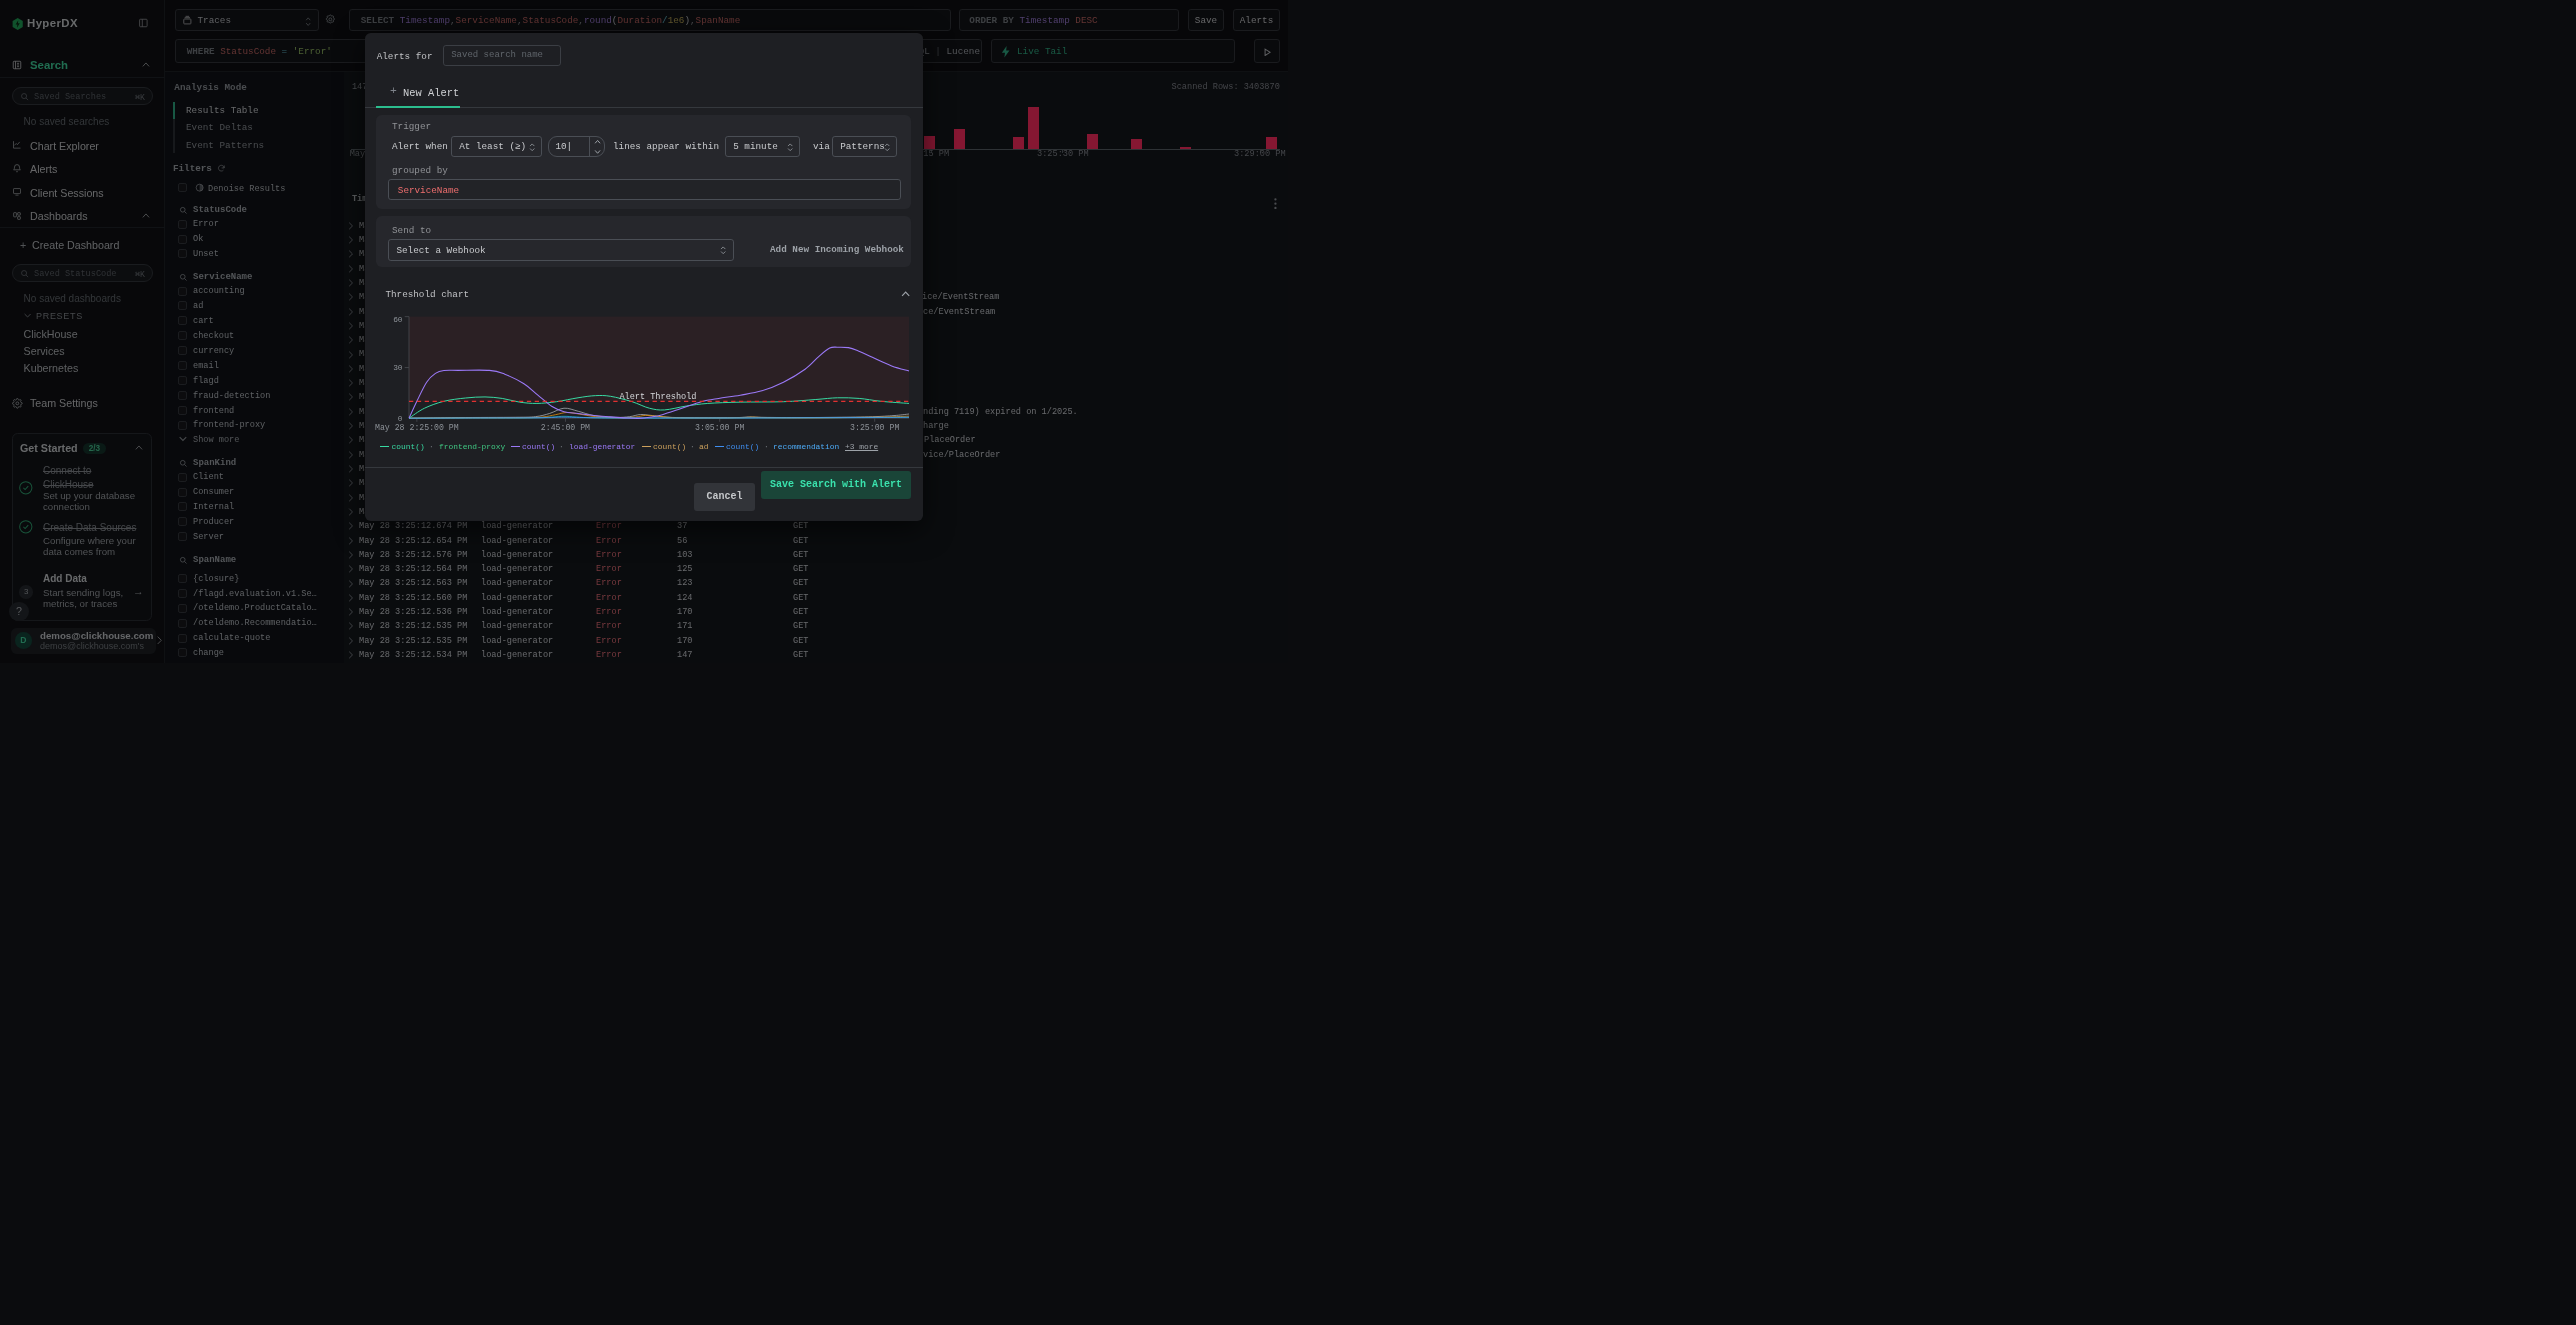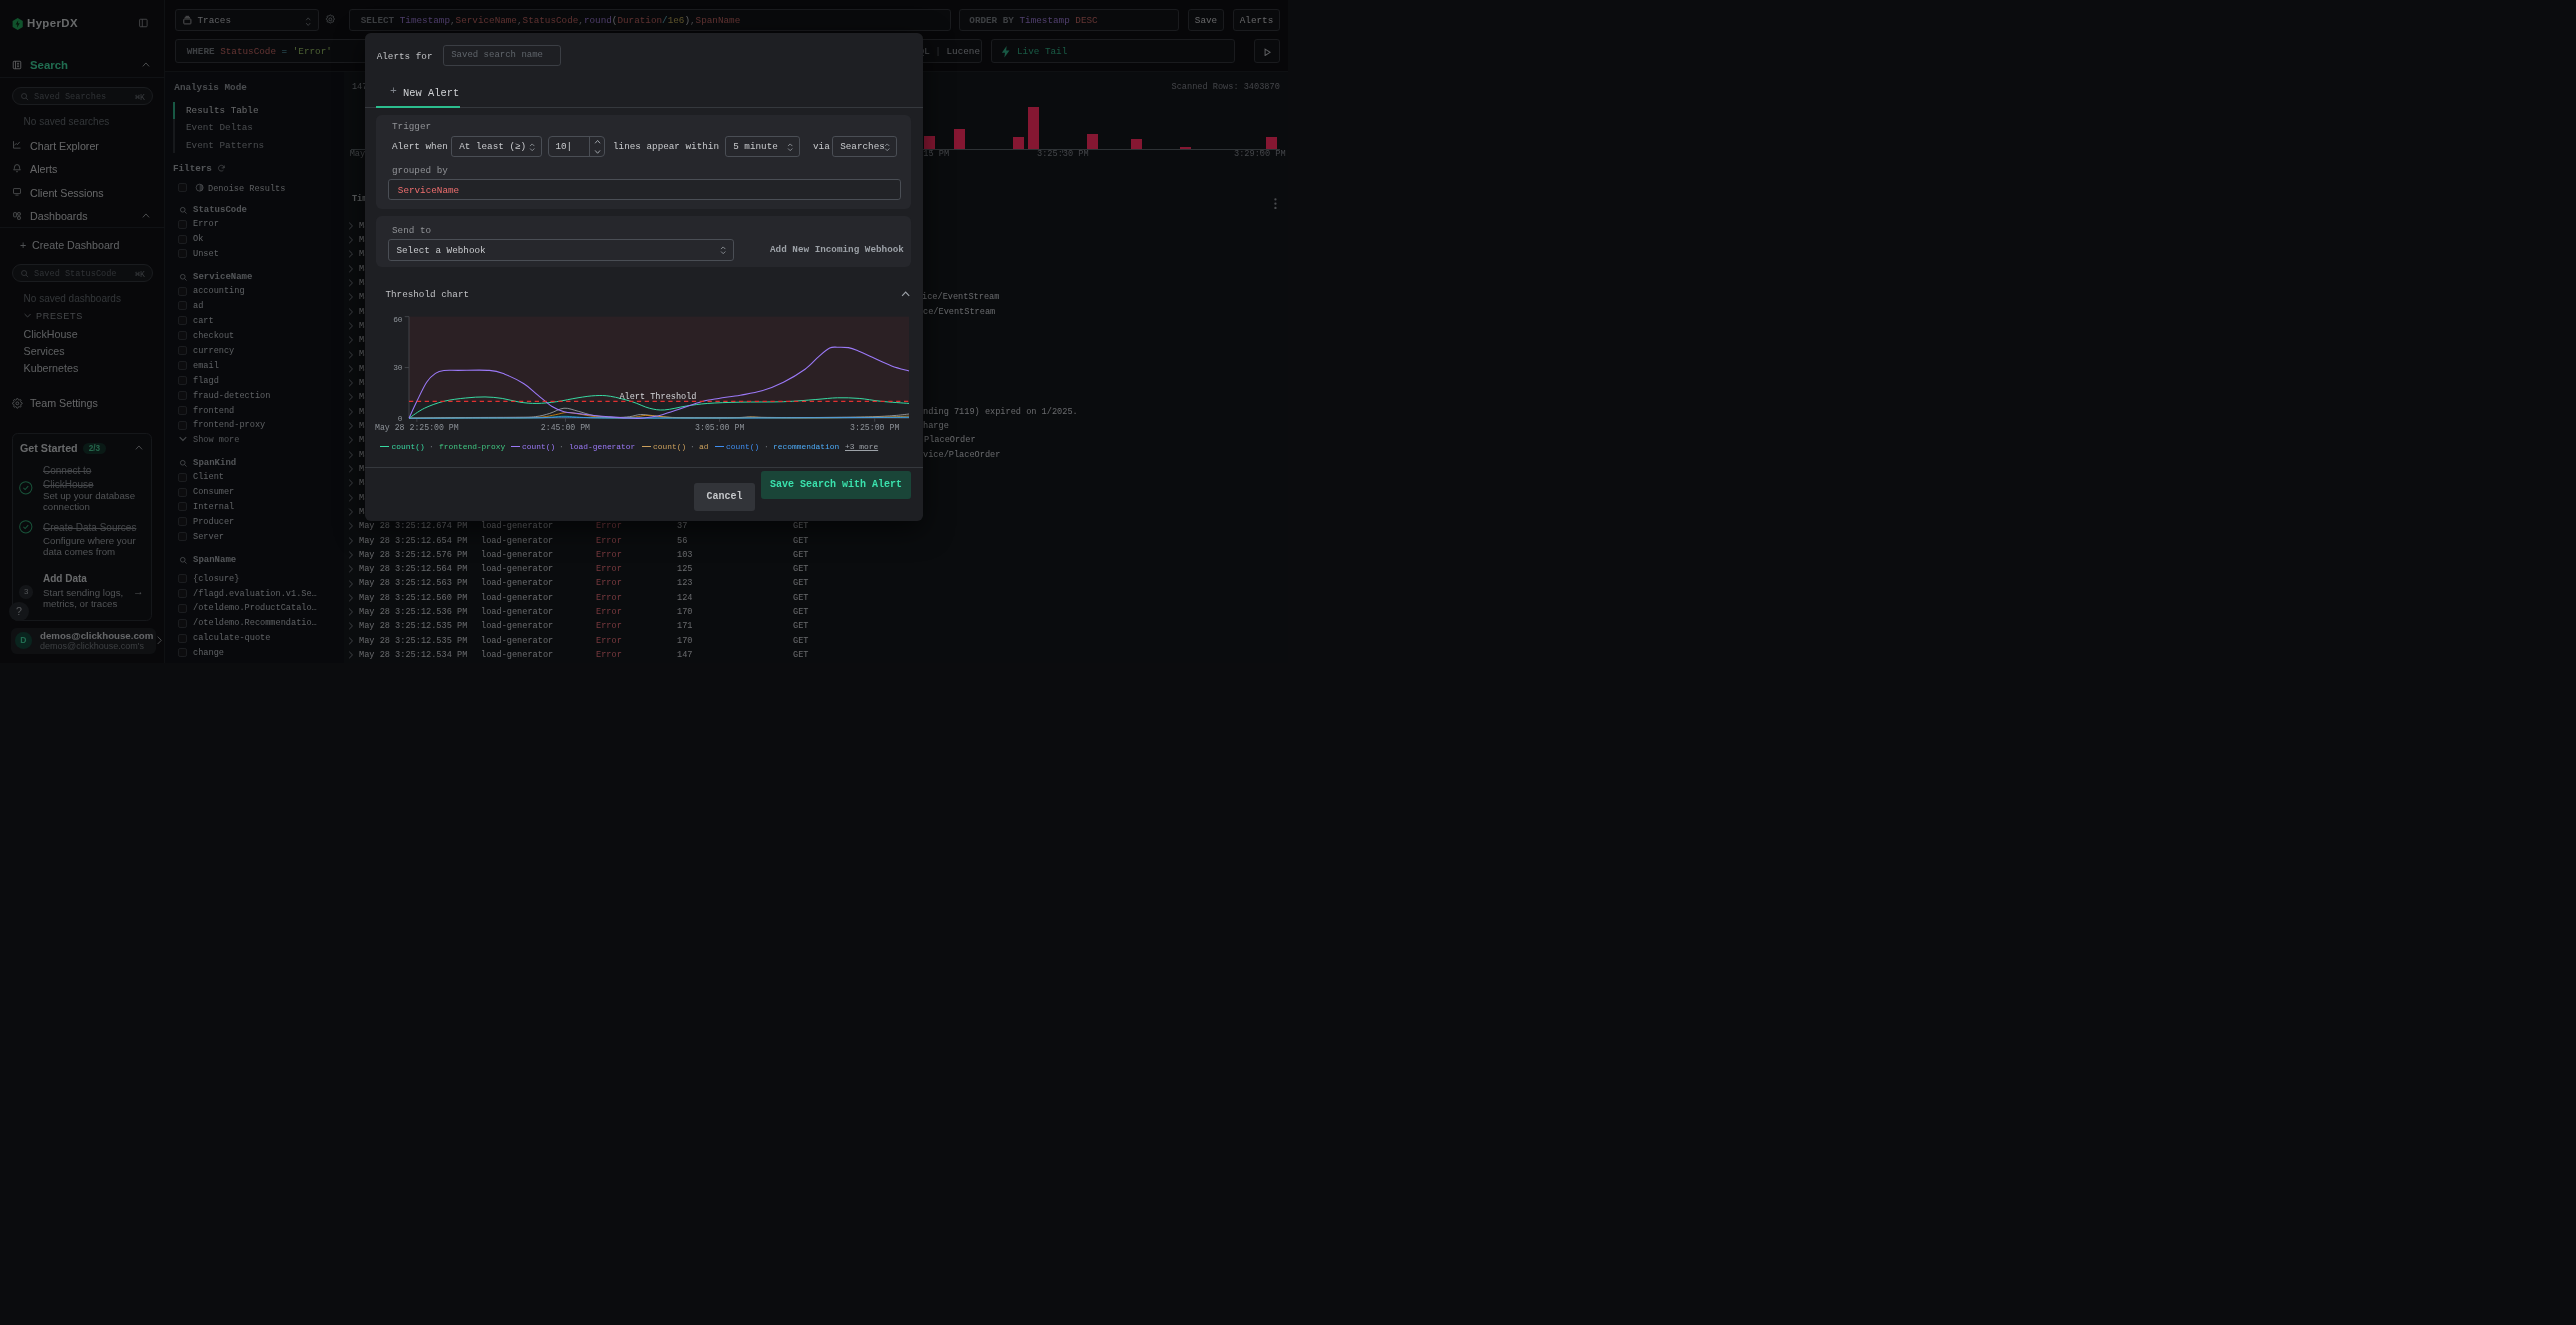--- a/index.html
+++ b/index.html
@@ -514,42 +514,42 @@
     <div class="abs" style="left:11.4px;top:82px;width:535px;height:94px;background:#26272c;border-radius:5.7px"></div>
     <div class="abs" style="left:27px;top:88px;font-size:9.3px;color:#909296">Trigger</div>
     <div class="abs" style="left:27px;top:108px;font-size:9.3px;color:#c9cbce">Alert when</div>
     <div class="abs" style="left:86px;top:103px;width:91px;height:21px;border:0.7px solid #4a4e55;border-radius:2.9px">
       <div class="abs" style="left:7.2px;top:4.3px;color:#c9cbce">At least (≥)</div>
       <svg class="abs" style="right:5.7px;top:6.4px" width="6.4" height="8.6" viewBox="0 0 10 14" fill="none" stroke="#8d9298" stroke-width="1.5">
         <path d="M1.5 5 L5 1.5 L8.5 5"></path>
         <path d="M1.5 9 L5 12.5 L8.5 9"></path>
       </svg>
     </div>
-    <div class="abs" style="left:183px;top:103px;width:57px;height:21px;border:0.7px solid #4a4e55;border-radius:4px">
+    <div class="abs" style="left:183px;top:103px;width:57px;height:21px;border:0.7px solid #4a4e55;border-radius:9px">
       <div class="abs" style="left:6.4px;top:4.3px;color:#c9cbce">10<span style="color:#d5d7da">|</span></div>
       <div class="abs" style="right:0;top:0;width:15px;height:19.7px;border-left:0.7px solid #4a4e55">
         <svg class="abs" style="left:3.6px;top:2.1px" width="7.2" height="5.7" viewBox="0 0 10 8" fill="none" stroke="#9da2a8" stroke-width="1.4">
           <path d="M1.5 6 L5 2 L8.5 6"></path>
         </svg>
         <svg class="abs" style="left:3.6px;bottom:2.1px" width="7.2" height="5.7" viewBox="0 0 10 8" fill="none" stroke="#9da2a8" stroke-width="1.4">
           <path d="M1.5 2 L5 6 L8.5 2"></path>
         </svg>
       </div>
     </div>
     <div class="abs" style="left:248px;top:108px;font-size:9.3px;color:#c9cbce">lines appear within</div>
     <div class="abs" style="left:360px;top:103px;width:75px;height:21px;border:0.7px solid #4a4e55;border-radius:2.9px">
       <div class="abs" style="left:7.2px;top:4.3px;color:#c9cbce">5 minute</div>
       <svg class="abs" style="right:5.7px;top:6.4px" width="6.4" height="8.6" viewBox="0 0 10 14" fill="none" stroke="#8d9298" stroke-width="1.5">
         <path d="M1.5 5 L5 1.5 L8.5 5"></path>
         <path d="M1.5 9 L5 12.5 L8.5 9"></path>
       </svg>
     </div>
     <div class="abs" style="left:448px;top:108px;font-size:9.3px;color:#c9cbce">via</div>
     <div class="abs" style="left:467px;top:103px;width:65px;height:21px;border:0.7px solid #4a4e55;border-radius:2.9px">
-      <div class="abs" style="left:7.2px;top:4.3px;color:#c9cbce">Searches</div>
+      <div class="abs" style="left:7.2px;top:4.3px;color:#c9cbce">Patterns</div>
       <svg class="abs" style="right:5.7px;top:6.4px" width="6.4" height="8.6" viewBox="0 0 10 14" fill="none" stroke="#8d9298" stroke-width="1.5">
         <path d="M1.5 5 L5 1.5 L8.5 5"></path>
         <path d="M1.5 9 L5 12.5 L8.5 9"></path>
       </svg>
     </div>
     <div class="abs" style="left:27px;top:132px;font-size:9.3px;color:#909296">grouped by</div>
     <div class="abs" style="left:22.5px;top:146px;width:513px;height:21px;border:0.7px solid #4a4e55;border-radius:2.9px;background:#222327">
       <div class="abs" style="left:9.3px;top:4.7px;font-size:9.3px;color:#ee6e6e">ServiceName</div>
     </div>
 

